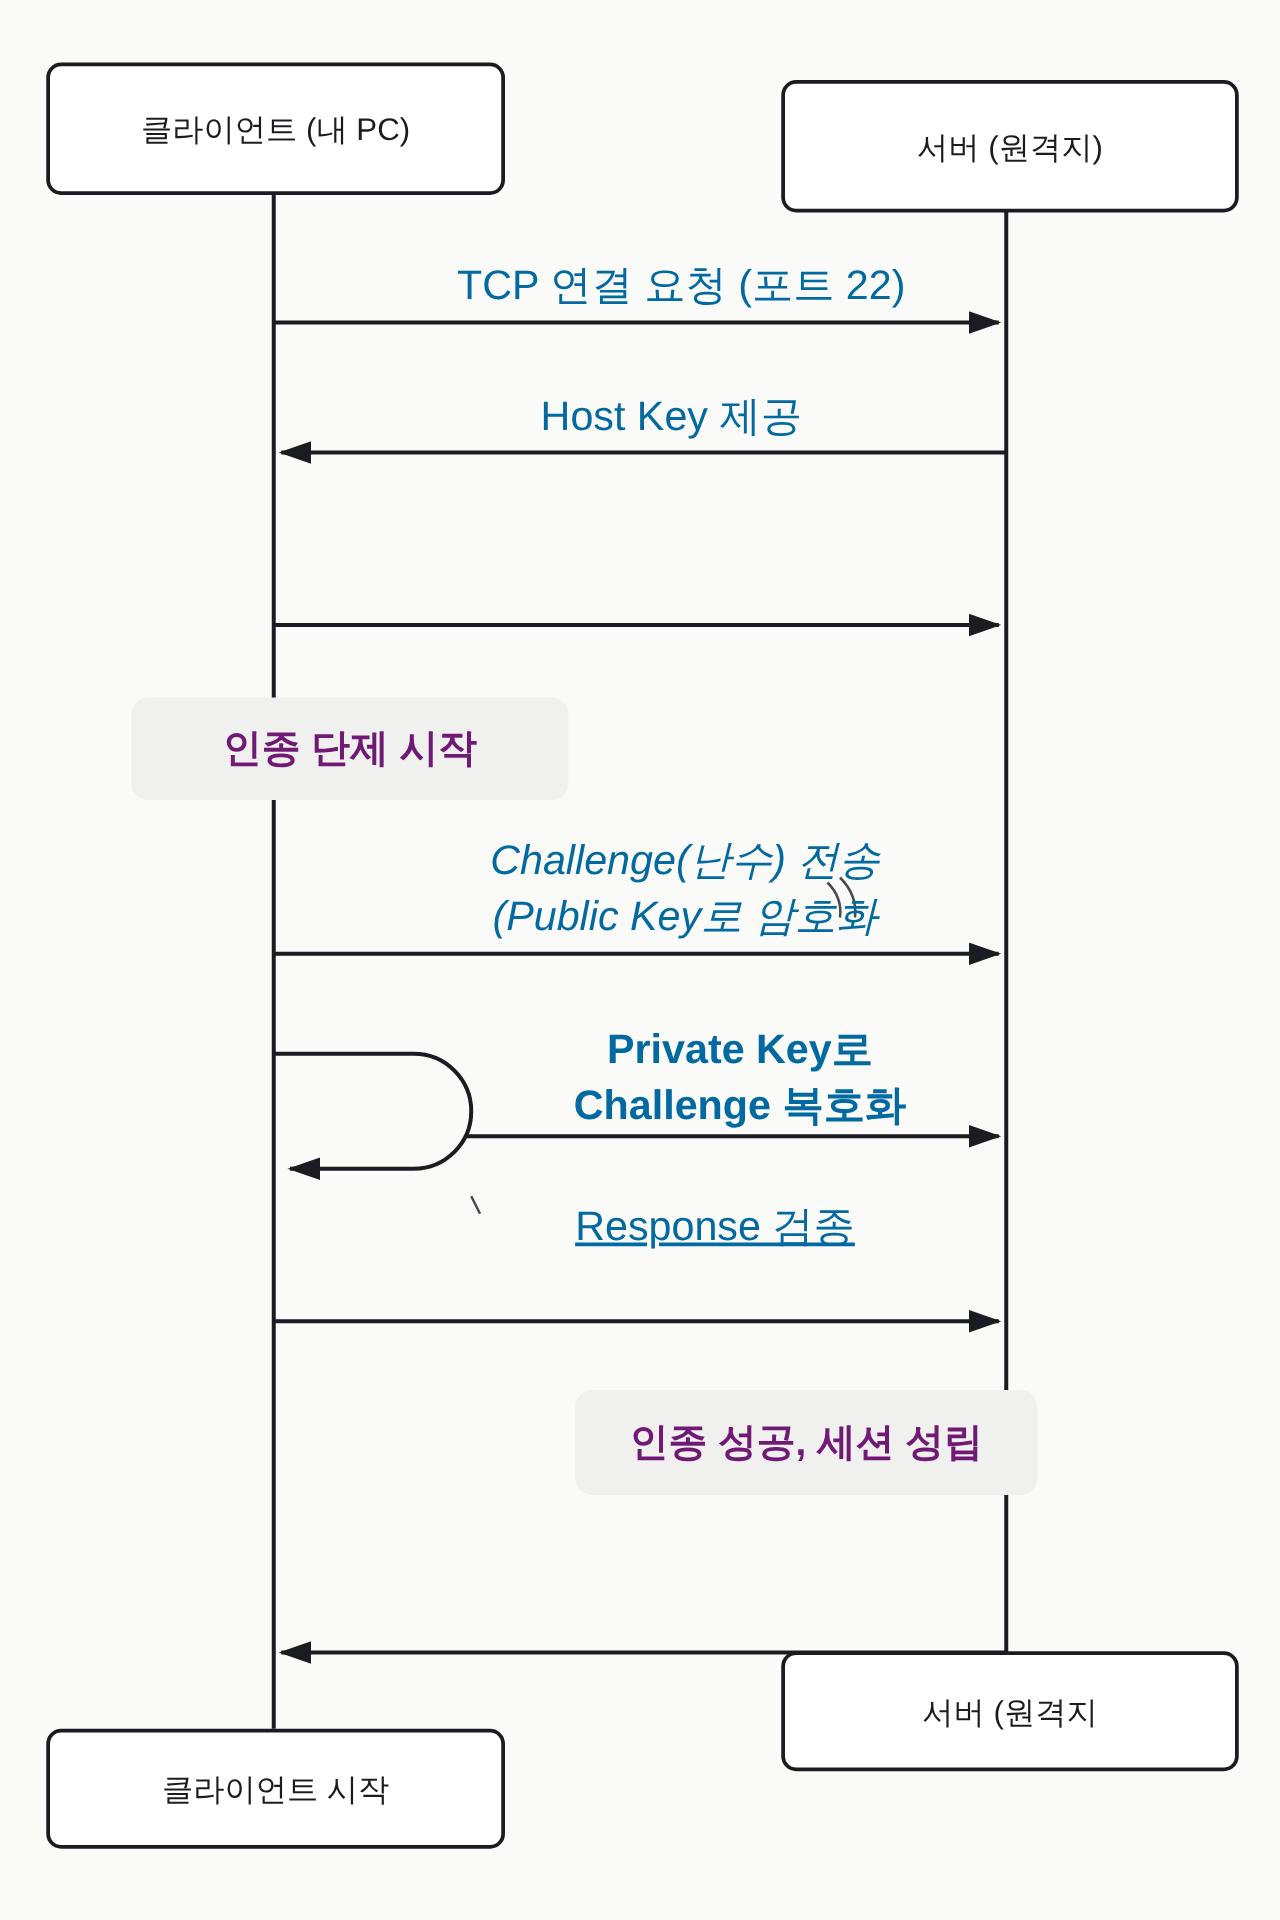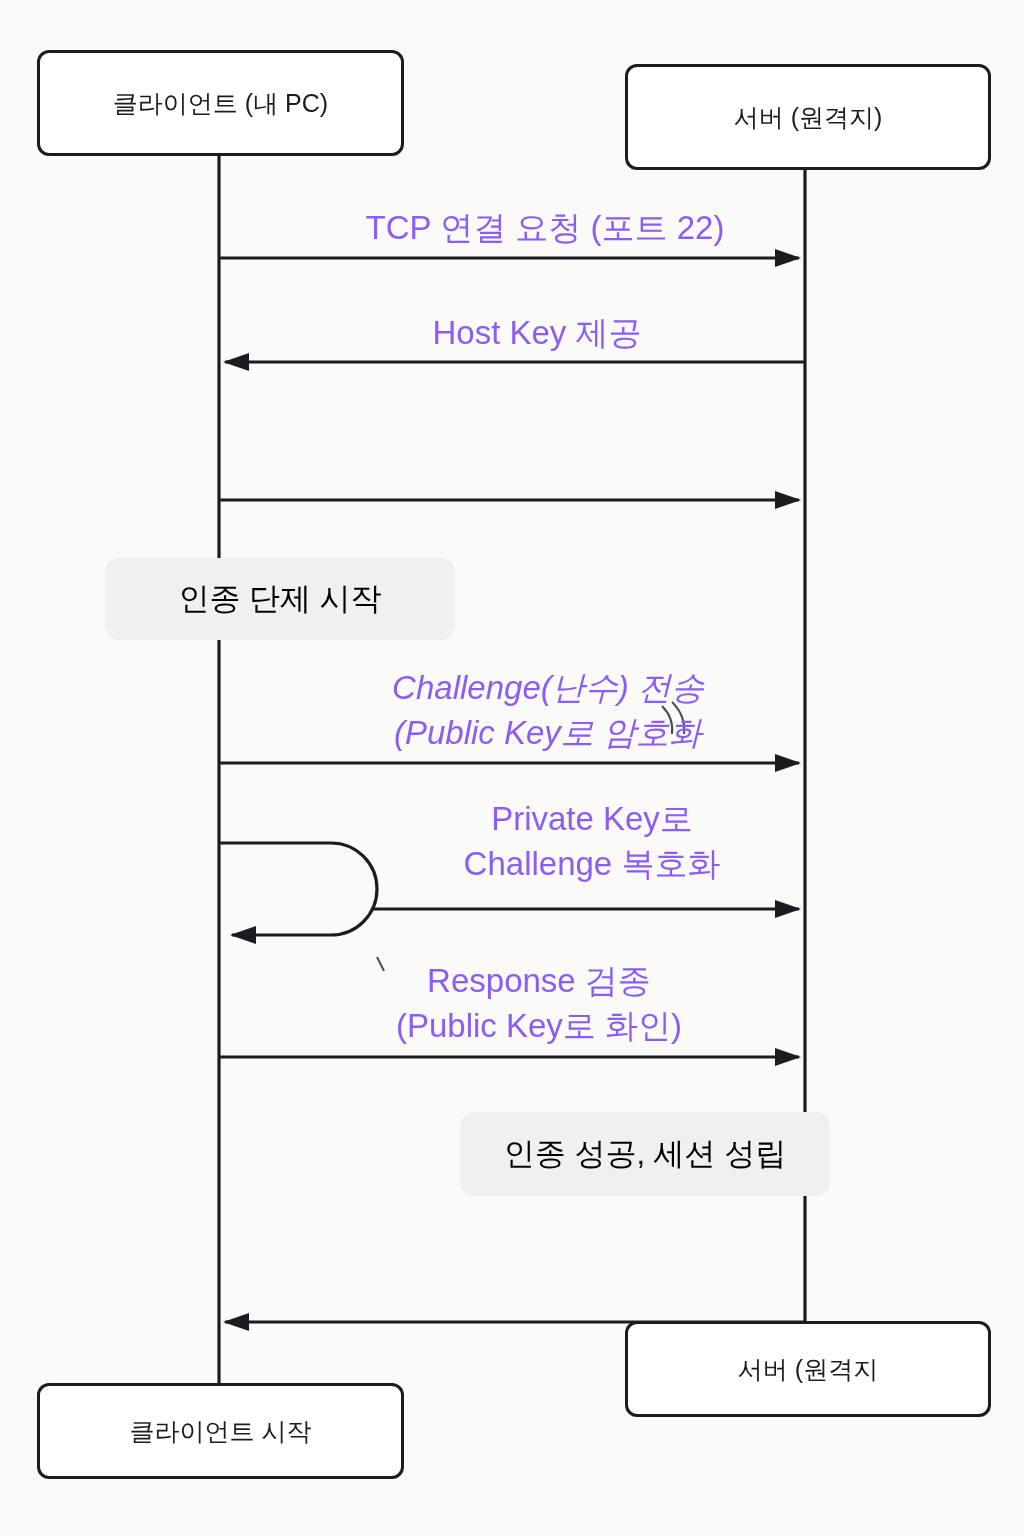--- a/index.html
+++ b/index.html
@@ -23,26 +23,26 @@
     position:absolute;background:var(--box-bg);
     border:3.5px solid var(--line);border-radius:12px;
     display:flex;align-items:center;justify-content:center;
     font-size:25px;font-weight:500;color:var(--line);
     white-space:nowrap;
   }
   .note{
     position:absolute;background:var(--note-bg);
     border-radius:14px;
     display:flex;align-items:center;justify-content:center;
-    font-size:31px;font-weight:400;color:#000000;
+    font-size:31px;font-weight:700;color:#701a75;
     white-space:nowrap;
   }
   .msg{
     position:absolute;transform:translateX(-50%);
-    text-align:center;font-size:33px;font-weight:500;color:#8b5cf6;
+    text-align:center;font-size:33px;font-weight:500;color:#0369a1;
     line-height:45px;white-space:nowrap;
   }
   .msg span{display:block;}
   .msg .inline-parts span{display:inline;}
   .it{font-style:italic;}
 </style>
 </head>
 <body>
 
 <div class="canvas">
@@ -100,24 +100,23 @@
   <div class="msg" style="left:537px;top:310px;">
     <span>Host Key 제공</span>
   </div>
 
 
   <div class="msg" style="left:548px;top:665px;font-style:italic;">
     <span>Challenge(난수) 전송</span>
     <span>(Public Key로 암호화</span>
   </div>
 
-  <div class="msg" style="left:592px;top:796px;">
+  <div class="msg" style="left:592px;top:816px;font-weight:bold;">
     <span>Private Key로</span>
     <span>Challenge 복호화</span>
   </div>
 
-  <div class="msg" style="left:539px;top:958px;">
+  <div class="msg" style="left:572px;top:958px;text-decoration:underline;">
     <span>Response 검종</span>
-    <span>(Public Key로 화인)</span>
   </div>
 
 
 </div>
 
 </body></html>

